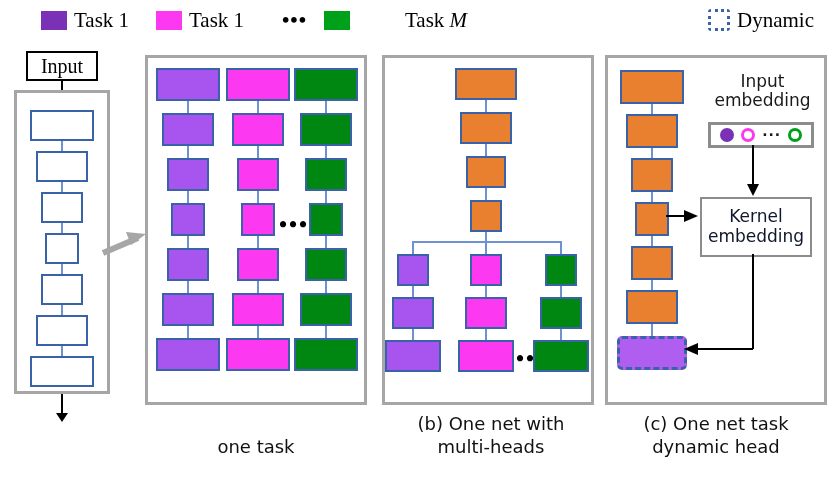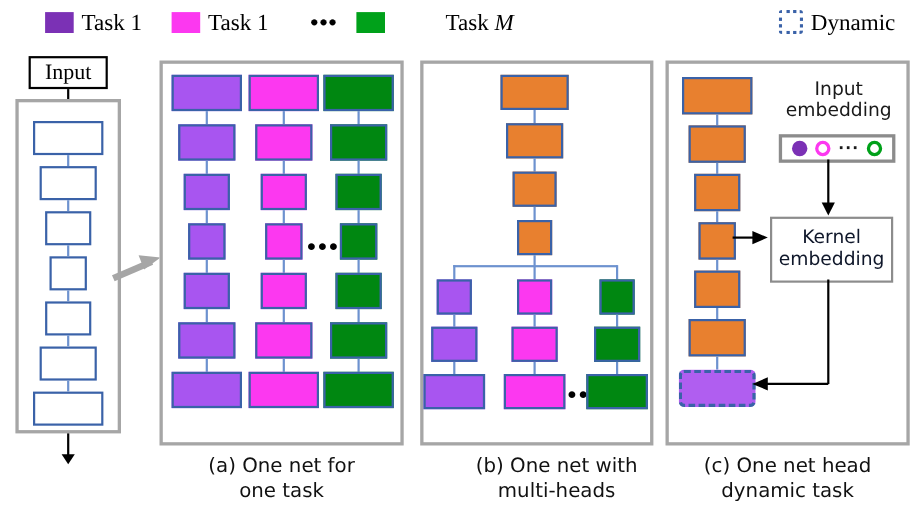--- a/index.html
+++ b/index.html
@@ -293,25 +293,25 @@
 
   <line x1="666" y1="216" x2="686" y2="216" stroke="#000" stroke-width="2"></line>
   <polygon points="698,216 684,210 684,222" fill="#000"></polygon>
 
   <line x1="753" y1="254" x2="753" y2="349" stroke="#000" stroke-width="2"></line>
   <line x1="753" y1="349" x2="697" y2="349" stroke="#000" stroke-width="2"></line>
   <polygon points="684,349 698,343 698,355" fill="#000"></polygon>
 </svg>
 
 <div class="caption" style="left:145px;top:412px;width:222px;">
-  <span>(a) One net for</span><br>
+  <br>
   <span>one task</span>
 </div>
 
-<div class="caption" style="left:400px;top:412px;width:212px;">
+<div class="caption" style="left:385px;top:412px;width:212px;">
   <span>(b) One net with</span><br>
   <span>multi-heads</span>
 </div>
 
 <div class="caption" style="left:605px;top:412px;width:222px;">
-  <span>(c) One net head</span><br>
-  <span>dynamic task</span>
+  <span>(c) One net task</span><br>
+  <span>dynamic head</span>
 </div>
 
 </body></html>

